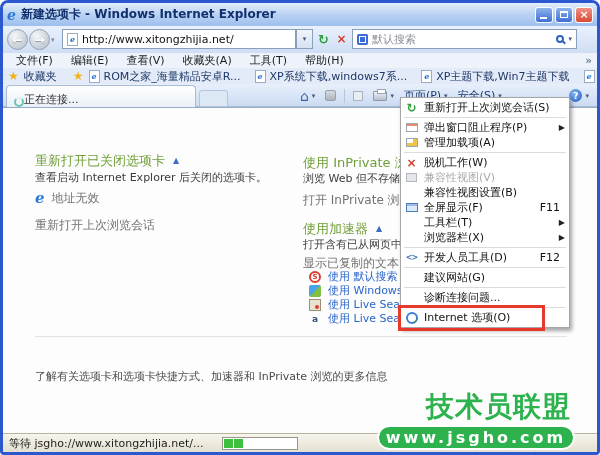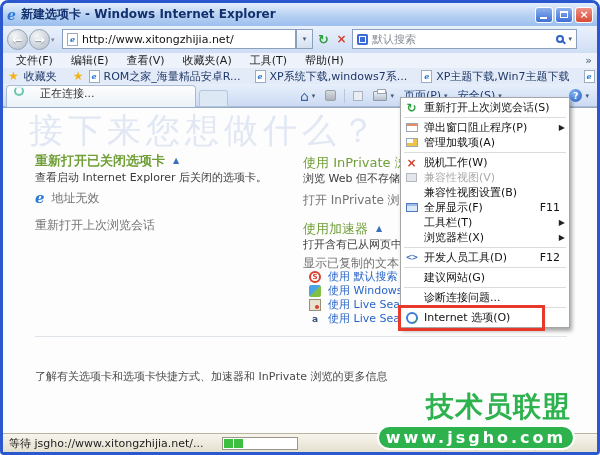--- a/index.html
+++ b/index.html
@@ -68,21 +68,21 @@
     white-space:nowrap; overflow:hidden; }
   .star-icon { color:#f2b21a; font-size:12px; line-height:1; }
   .fav-sep { width:1px; height:11px; background:#b9c6da; margin:0 3px; }
   .fav-link { display:flex; align-items:center; gap:4px; margin-right:9px; }
 
   
   .tabbar { position:absolute; left:0; right:0; top:81px; height:23px;
     background:linear-gradient(#e7effb,#ccdbf3); border-bottom:1px solid #a9bcd4; }
   .tab { position:absolute; left:3px; top:1px; width:190px; height:22px;
     background:linear-gradient(#fefefe,#eaf1f8); border:1px solid #a9bcd4; border-bottom:none;
-    border-radius:4px 4px 0 0; display:flex; align-items:flex-start; gap:16px; padding:0 7px;
+    border-radius:4px 4px 0 0; display:flex; align-items:flex-end; gap:0; padding:0 7px;
     font-size:11px; color:#333; }
   .spinner-icon { width:10px; height:10px; border-radius:50%; border:2px solid #6cc6b0;
     border-top-color:#dff0f6; flex:none; }
   .tab-stub { position:absolute; left:196px; top:6px; width:29px; height:17px;
     background:#dde8f5; border:1px solid #b4c5dc; border-radius:3px 3px 0 0; }
   .cmdbar { position:absolute; right:4px; top:2px; display:flex; align-items:center; gap:2px;
     font-size:11px; color:#1c3a6e; height:19px; }
   .cmd-btn { display:flex; align-items:center; gap:3px; padding:1px 4px; border-radius:2px; }
   .cmd-caret { font-size:7px; color:#44597a; }
   .cmd-sep { width:1px; height:14px; background:#b9c6da; margin:0 2px; }
@@ -284,23 +284,22 @@
           <span class="cmd-caret">▾</span>
         </span>
         <span class="cmd-btn">
           <span class="help-icon">?</span>
           <span class="cmd-caret">▾</span>
         </span>
       </div>
     </div>
 
     <div class="content">
-      <div class="watermark">接下来您想做什么？</div>
-
-      <div class="sec-heading" style="left:32px; top:44px;font-weight:bold;">
+
+      <div class="sec-heading" style="left:32px; top:44px;">
         <span>重新打开已关闭选项卡</span><span class="up-arrow">▲</span>
       </div>
       <div class="sec-desc" style="left:32px; top:62px;">查看启动 Internet Explorer 后关闭的选项卡。</div>
       <div class="link-row" style="left:32px; top:82px;">
         <span class="ie-page-icon">e</span>
         <span class="blue-link" style="position:static;">地址无效</span>
       </div>
       <div class="blue-link" style="left:32px; top:109px;">重新打开上次浏览会话</div>
 
       <div class="sec-heading" style="left:300px; top:46px;">使用 InPrivate 浏</div>

